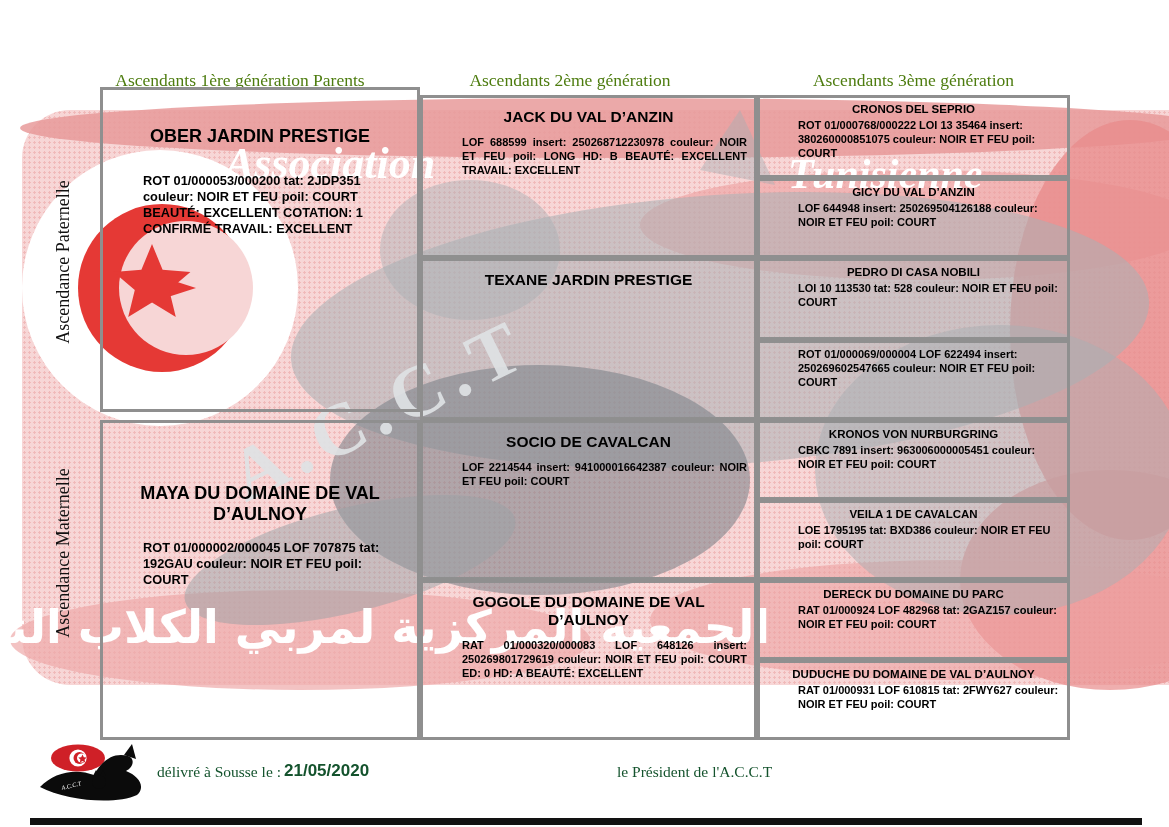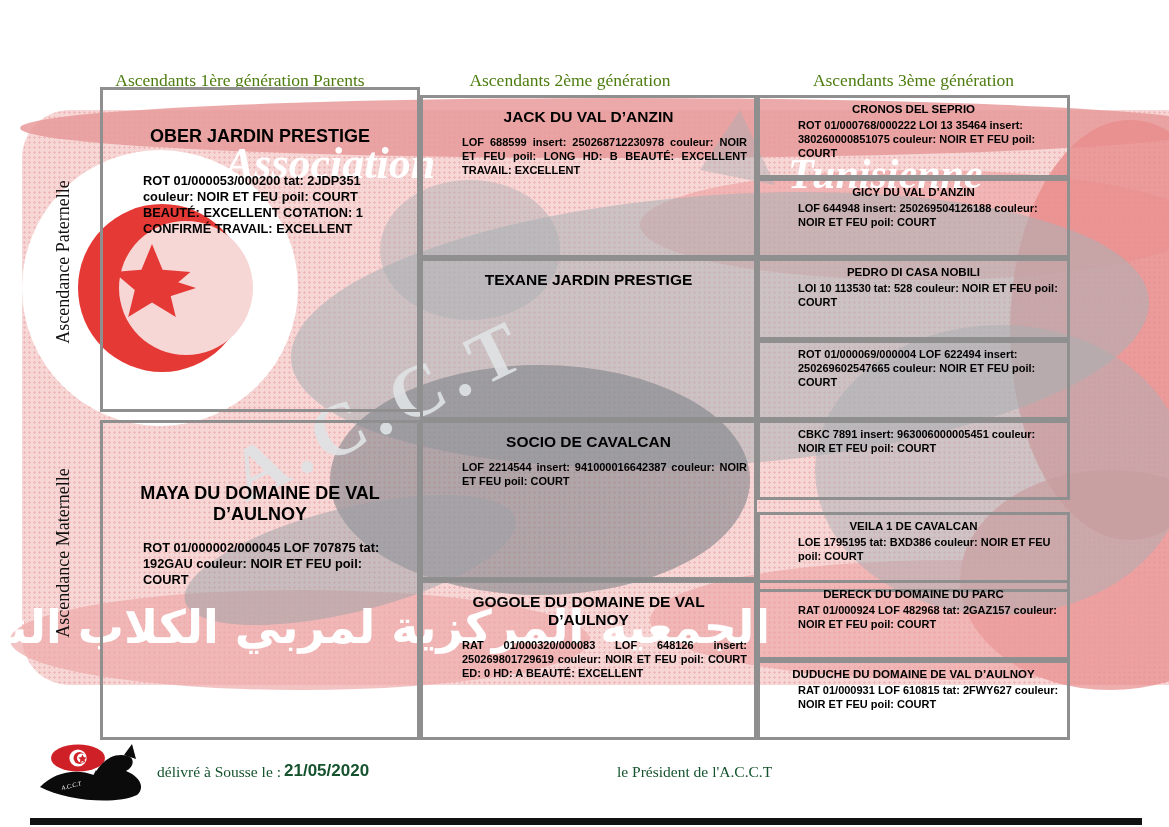--- a/index.html
+++ b/index.html
@@ -152,23 +152,24 @@
   <div class="det">LOF 644948 insert: 250269504126188 couleur: NOIR ET FEU poil: COURT</div>
 </div>
 <div class="cell c3" style="left:757px;top:258px;width:313px;height:82px;">
   <div class="name">PEDRO DI CASA NOBILI</div>
   <div class="det">LOI 10 113530 tat: 528 couleur: NOIR ET FEU poil: COURT</div>
 </div>
 <div class="cell c3" style="left:757px;top:340px;width:313px;height:80px;">
   <div class="det">ROT 01/000069/000004 LOF 622494 insert: 250269602547665 couleur: NOIR ET FEU poil: COURT</div>
 </div>
 <div class="cell c3" style="left:757px;top:420px;width:313px;height:80px;">
+  <div class="name">KRONOS VON NURBURGRING</div>
   <div class="det">CBKC 7891 insert: 963006000005451 couleur: NOIR ET FEU poil: COURT</div>
 </div>
-<div class="cell c3" style="left:757px;top:512px;width:313px;height:80px;">
+<div class="cell c3" style="left:757px;top:500px;width:313px;height:80px;">
   <div class="name">VEILA 1 DE CAVALCAN</div>
   <div class="det">LOE 1795195 tat: BXD386 couleur: NOIR ET FEU poil: COURT</div>
 </div>
 <div class="cell c3" style="left:757px;top:580px;width:313px;height:80px;">
   <div class="name">DERECK DU DOMAINE DU PARC</div>
   <div class="det">RAT 01/000924 LOF 482968 tat: 2GAZ157 couleur: NOIR ET FEU poil: COURT</div>
 </div>
 <div class="cell c3" style="left:757px;top:660px;width:313px;height:80px;">
   <div class="name">DUDUCHE DU DOMAINE DE VAL D’AULNOY</div>
   <div class="det">RAT 01/000931 LOF 610815 tat: 2FWY627 couleur: NOIR ET FEU poil: COURT</div>

